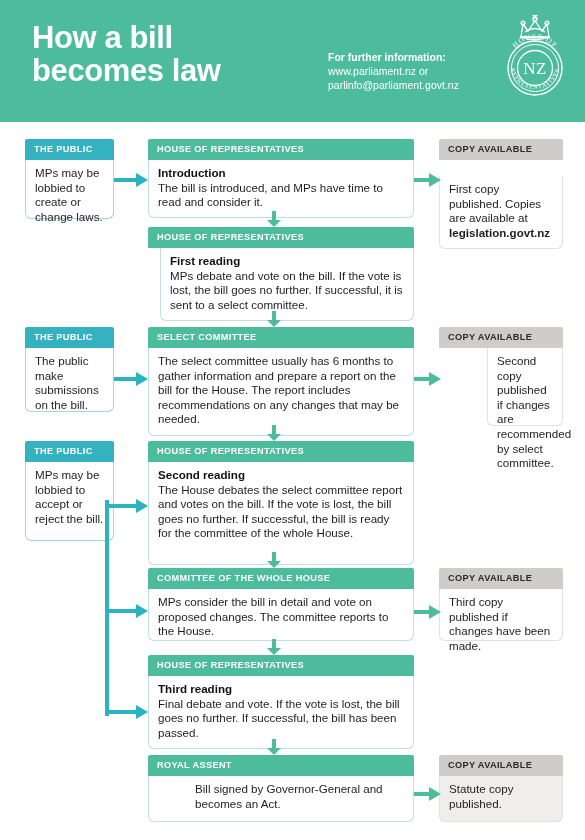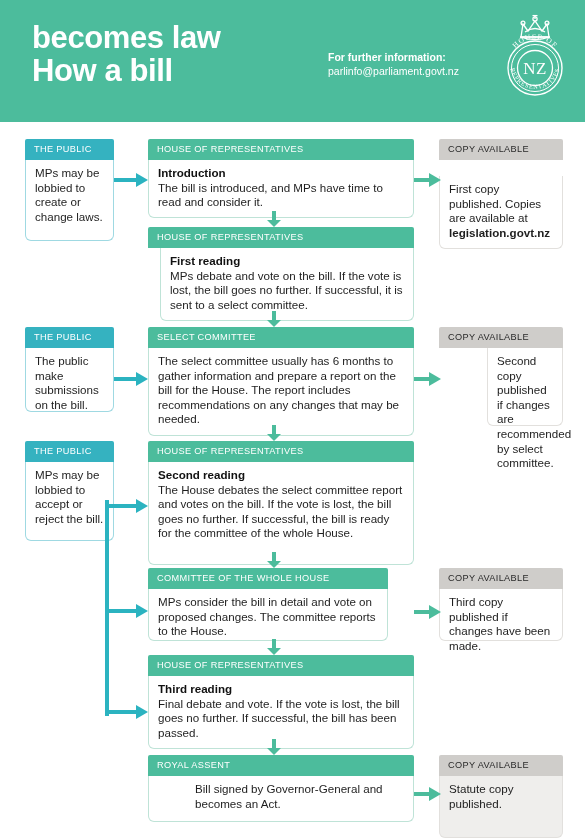--- a/index.html
+++ b/index.html
@@ -28,21 +28,21 @@
   }
   .header-info .lead { font-weight: bold; display:block; }
   .header-info .line { display: block; }
 
   .crest { position: absolute; left: 497px; top: 12px; width: 76px; height: 96px; }
 
   
   .box { position: absolute; }
   .box-head {
     border-radius: 2px 2px 0 0;
-    font-size: 9.2px; font-weight: normal; letter-spacing: 0.35px;
+    font-size: 9.2px; font-weight: bold; letter-spacing: 0.35px;
     color: #ffffff; padding: 5px 9px 5px 9px; line-height: 11px;
     text-transform: uppercase;
   }
   .box-body {
     background: #ffffff;
     padding: 6px 9px 8px 9px;
     font-size: 11.6px; line-height: 14.6px; color: #1e1e1e;
     border-radius: 0 0 6px 6px;
   }
   .box-body .title { font-weight: bold; display:block; color:#111; }
@@ -65,26 +65,27 @@
   .arrow { position: absolute; }
   .arrow svg { display: block; }
 </style>
 </head>
 <body>
 
 <div id="page">
 
   <div class="header">
     <div class="header-title">
+      <span>How a bill</span>
       <span>becomes law</span>
-      <span>How a bill</span>
     </div>
 
     <div class="header-info">
       <span class="lead">For further information:</span>
+      <span class="line">www.parliament.nz or</span>
       <span class="line">parlinfo@parliament.govt.nz</span>
     </div>
 
     <div class="crest">
       <svg viewBox="0 0 76 96" width="76" height="96">
         <defs>
           <path id="arcTop" d="M 13,52 A 25,25 0 0 1 63,52"></path>
           <path id="arcBot" d="M 13,52 A 25,25 0 0 0 63,52"></path>
         </defs>
 
@@ -111,21 +112,21 @@
           <textPath href="#arcBot" startOffset="50%" text-anchor="middle">REPRESENTATIVES</textPath>
         </text>
 
         <text x="38" y="61.5" text-anchor="middle" font-family="Liberation Serif, serif" font-size="17" fill="#ffffff" letter-spacing="0.5">NZ</text>
       </svg>
     </div>
   </div>
 
   <div class="box public" style="left:25px; top:139px; width:89px;">
     <div class="box-head">THE PUBLIC</div>
-    <div class="box-body" style="height:81px;">MPs may be lobbied to create or change laws.</div>
+    <div class="box-body" style="height:59px;">MPs may be lobbied to create or change laws.</div>
   </div>
 
   <div class="box public" style="left:25px; top:327px; width:89px;">
     <div class="box-head">THE PUBLIC</div>
     <div class="box-body" style="height:64px;">The public make submissions on the bill.</div>
   </div>
 
   <div class="box public" style="left:25px; top:441px; width:89px;">
     <div class="box-head">THE PUBLIC</div>
     <div class="box-body" style="height:79px;">MPs may be lobbied to accept or reject the bill.</div>
@@ -155,21 +156,21 @@
   </div>
 
   <div class="box house" style="left:148px; top:441px; width:266px;">
     <div class="box-head">HOUSE OF REPRESENTATIVES</div>
     <div class="box-body" style="height:103px;">
       <span class="title">Second reading</span>
       <span>The House debates the select committee report and votes on the bill. If the vote is lost, the bill goes no further. If successful, the bill is ready for the committee of the whole House.</span>
     </div>
   </div>
 
-  <div class="box house" style="left:148px; top:568px; width:240px;">
+  <div class="box house" style="left:148px; top:568px; width:266px;">
     <div class="box-head">COMMITTEE OF THE WHOLE HOUSE</div>
     <div class="box-body" style="height:52px;">
       <span>MPs consider the bill in detail and vote on proposed changes. The committee reports to the House.</span>
     </div>
   </div>
 
   <div class="box house" style="left:148px; top:655px; width:266px;">
     <div class="box-head">HOUSE OF REPRESENTATIVES</div>
     <div class="box-body" style="height:73px;">
       <span class="title">Third reading</span>
@@ -196,21 +197,21 @@
     <div class="box-body" style="height:78px;margin-left:48px;">Second copy published if changes are recommended by select committee.</div>
   </div>
 
   <div class="box copy" style="left:439px; top:568px; width:124px;">
     <div class="box-head">COPY AVAILABLE</div>
     <div class="box-body" style="height:52px;">Third copy published if changes have been made.</div>
   </div>
 
   <div class="box copy shaded" style="left:439px; top:755px; width:124px;">
     <div class="box-head">COPY AVAILABLE</div>
-    <div class="box-body" style="height:62px;">Statute copy published.</div>
+    <div class="box-body" style="height:46px;">Statute copy published.</div>
   </div>
 
   <div class="arrow" style="left:114px; top:172px;">
     <svg width="36" height="16" viewBox="0 0 36 16">
       <path d="M0,8 L24,8" stroke="#2BB3C0" stroke-width="4" fill="none"></path>
       <path d="M22,1 L34,8 L22,15 Z" fill="#2BB3C0"></path>
     </svg>
   </div>
 
   <div class="arrow" style="left:114px; top:371px;">

